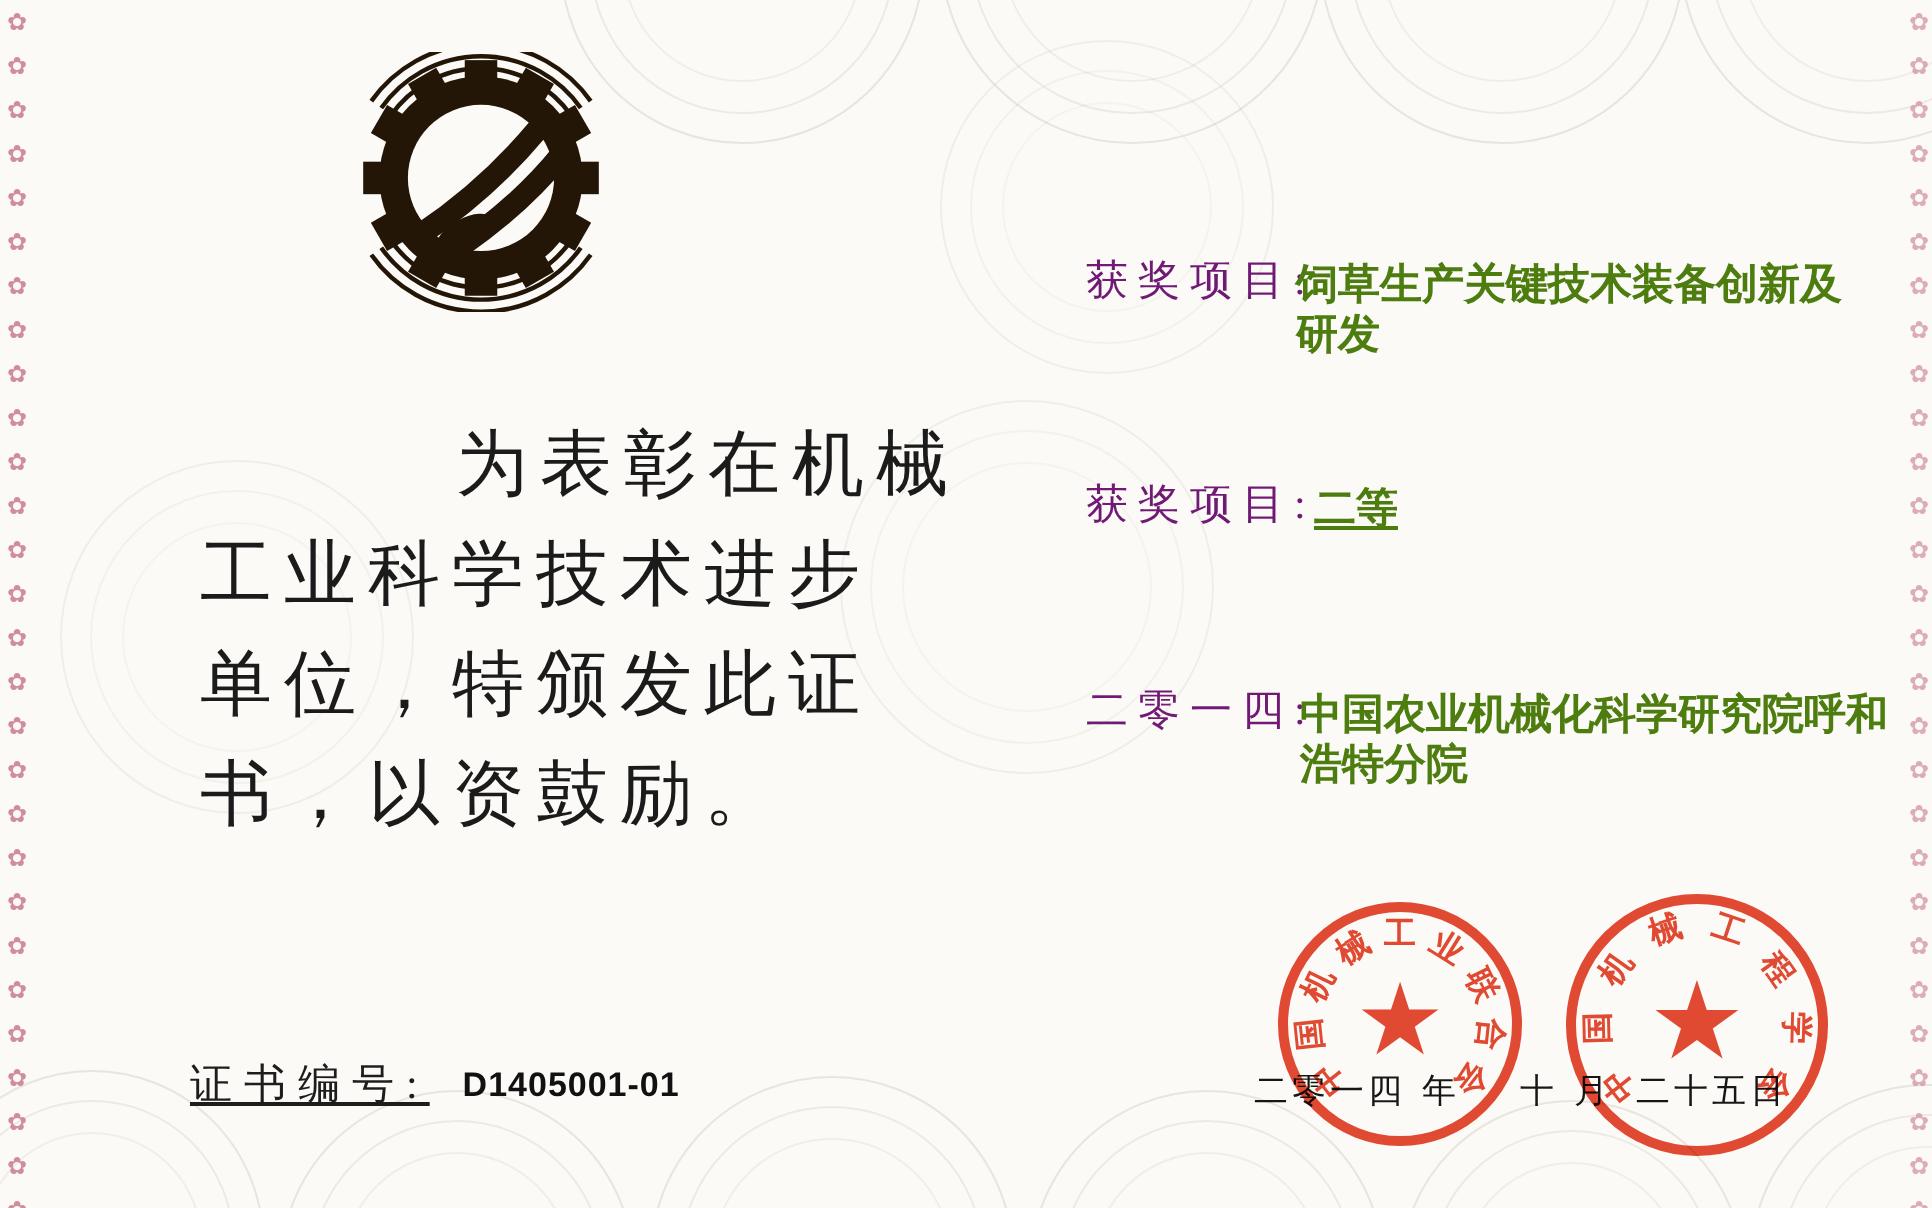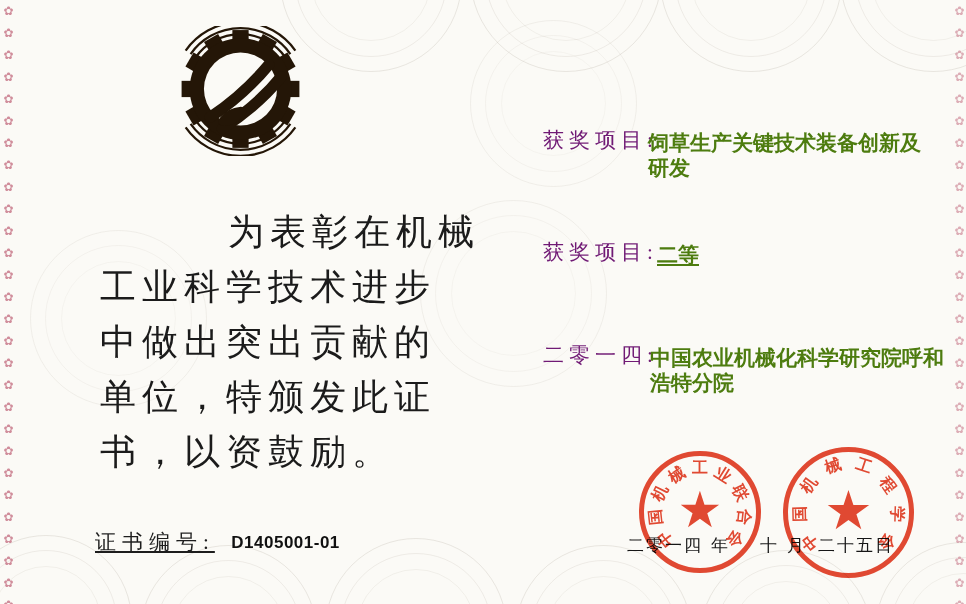--- a/index.html
+++ b/index.html
@@ -219,21 +219,20 @@
       <path d="M40,90 C58,78 78,62 98,38"></path>
       <path d="M52,101 C72,88 94,70 110,50"></path>
     </g>
     <ellipse cx="62" cy="89" rx="15" ry="7" fill="#241607" transform="rotate(-28 62 89)"></ellipse>
   </svg>
 
 
   <div class="citation">
     <div class="line">为表彰在机械</div>
     <div class="line">工业科学技术进步</div>
-    <div class="line">中做出突出贡献的</div>
     <div class="line">单位，特颁发此证</div>
     <div class="line">书，以资鼓励。</div>
   </div>
 
   <div class="cert-no">
     <span class="lbl">证书编号:</span>
     <span class="val">D1405001-01</span>
   </div>
 
   <div class="field-label fl-1">获奖项目:</div>

